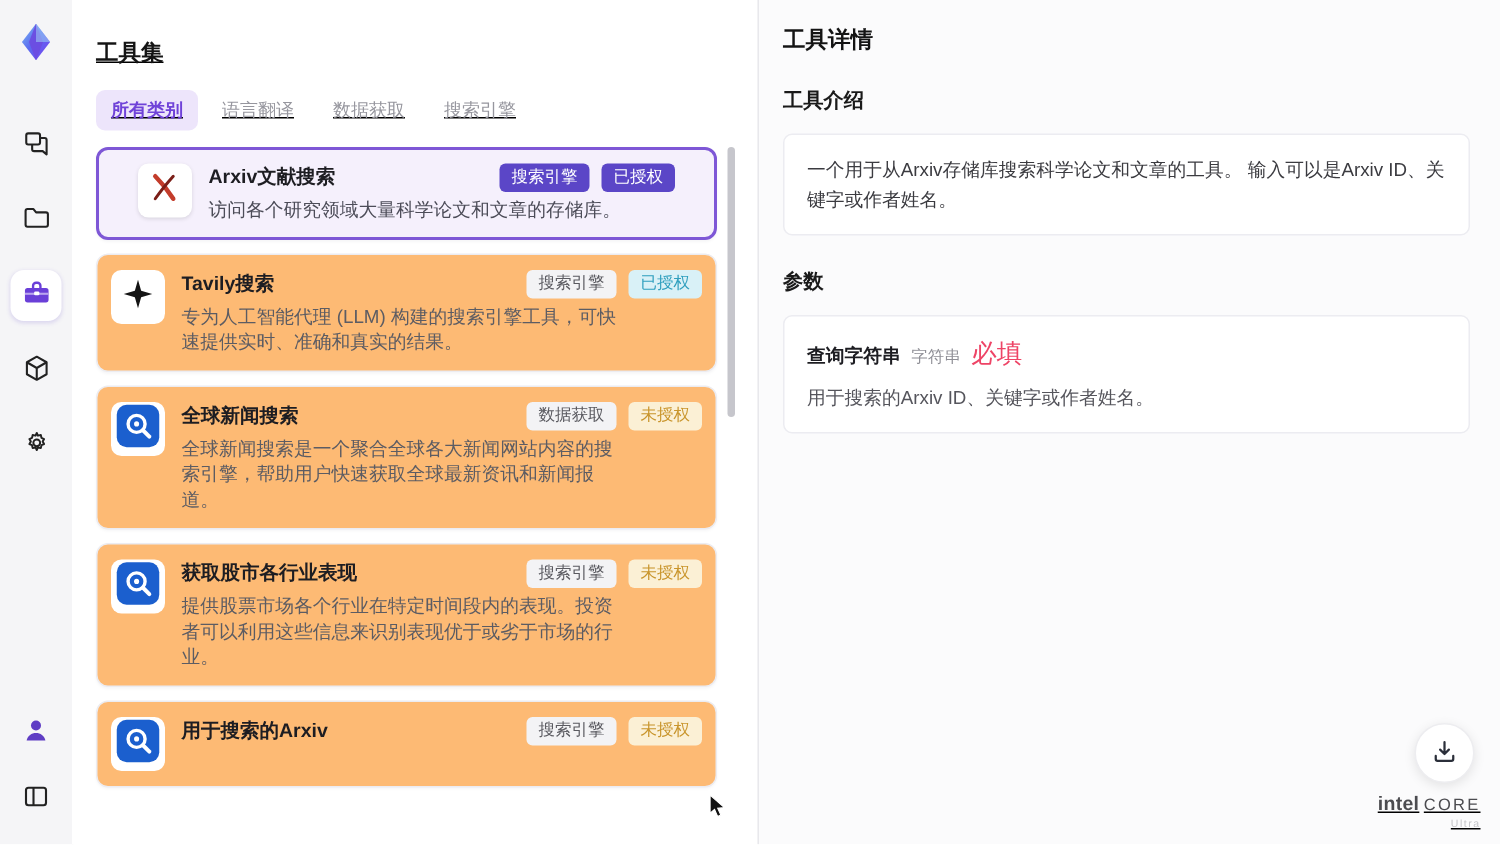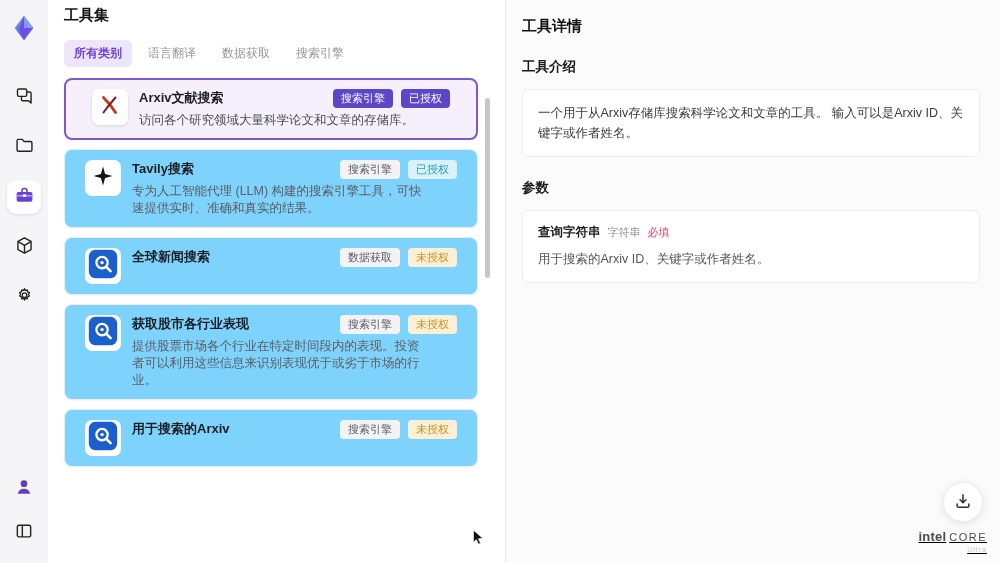--- a/index.html
+++ b/index.html
@@ -10,28 +10,28 @@
   .rail{position:absolute;left:0;top:0;bottom:0;width:48px;background:#f5f5f7;border-right:1px solid #ebebee;display:flex;flex-direction:column;align-items:center;}
   .rail-logo{margin-top:12px;width:32px;height:32px;display:flex;align-items:center;justify-content:center;}
   .rail-nav{margin-top:36px;display:flex;flex-direction:column;align-items:center;gap:16px;}
   .rail-btn{width:34px;height:34px;border:none;background:transparent;border-radius:9px;display:flex;align-items:center;justify-content:center;cursor:pointer;padding:0;}
   .rail-btn.active{background:#ffffff;box-shadow:0 1px 3px rgba(90,60,200,.18);}
   .rail-spacer{flex:1;}
   .rail-bottom{display:flex;flex-direction:column;align-items:center;gap:10px;margin-bottom:14px;}
 
   
   .list-panel{position:absolute;left:48px;top:0;bottom:0;width:457px;background:#ffffff;}
-  .list-head{padding:6px 16px 0 16px;}
+  .list-head{padding:26px 16px 0 16px;text-decoration:underline;}
   .panel-title{font-size:15px;font-weight:700;color:#141414;margin:0;}
   .tabs{display:flex;align-items:center;gap:6px;margin-top:15px;}
   .tab{border:none;background:transparent;font-size:12px;color:#96969e;padding:5px 10px;border-radius:6px;cursor:pointer;font-family:inherit;}
   .tab.active{background:#ede5fb;color:#6f42d8;font-weight:600;}
   .tool-list{margin-top:9px;padding:2px 27px 0 16px;display:flex;flex-direction:column;gap:9px;overflow:hidden;height:452px;}
 
-  .tool-card{display:flex;gap:11px;padding:10px 20px;background:#7dd3fc;border:1px solid #ececf1;border-radius:8px;box-shadow:0 1px 2px rgba(20,20,40,.04);cursor:pointer;flex:0 0 auto;}
+  .tool-card{display:flex;gap:11px;padding:10px 9px;background:#fdba74;border:1px solid #ececf1;border-radius:8px;box-shadow:0 1px 2px rgba(20,20,40,.04);cursor:pointer;flex:0 0 auto;}
   .tool-card.selected{border:2px solid #7e57d6;background:#f5f0fc;padding:9px 26px;}
   .tool-icon{width:36px;height:36px;border-radius:7px;flex:0 0 36px;display:flex;align-items:center;justify-content:center;background:#ffffff;}
   .tool-card.selected .tool-icon{box-shadow:0 1px 3px rgba(0,0,0,.12);}
   .tool-body{flex:1;min-width:0;}
   .tool-top{display:flex;align-items:flex-start;}
   .tool-name{font-size:13px;font-weight:700;color:#1d1d22;line-height:17px;}
   .tool-badges{margin-left:auto;display:flex;gap:8px;align-items:center;}
   .badge{font-size:11px;line-height:1;padding:4px 8px;border-radius:4px;white-space:nowrap;}
   .badge-solid{background:#5b46c7;color:#ffffff;}
   .badge-gray{background:#f3f3f5;color:#5a5a60;}
@@ -44,21 +44,21 @@
 
   
   .detail-panel{position:absolute;left:505px;top:0;bottom:0;right:0;background:#fbfbfc;border-left:1px solid #e8e8ec;padding:17px 20px 0 16px;box-sizing:border-box;}
   .detail-title{font-size:15px;font-weight:700;color:#141414;margin:0;}
   .section-h{font-size:13.5px;font-weight:700;color:#1a1a1a;margin:22px 0 0 0;}
   .info-box{margin-top:13px;background:#ffffff;border:1px solid #ececf1;border-radius:6px;padding:13px 15px;}
   .intro-text{font-size:12.5px;color:#3b3b40;line-height:1.6;}
   .param-head{display:flex;align-items:baseline;gap:7px;}
   .param-name{font-size:12.5px;font-weight:700;color:#1d1d22;}
   .param-type{font-size:11px;color:#8f8f96;}
-  .param-required{font-size:11px;color:#ee4466;}
+  .param-required{font-size:17px;color:#ee4466;}
   .param-desc{margin-top:9px;font-size:12.5px;color:#55555c;line-height:1.5;}
 
   
   .download-btn{position:absolute;right:17px;bottom:41px;width:40px;height:40px;border-radius:50%;background:#ffffff;border:1px solid #ededf0;box-shadow:0 2px 8px rgba(0,0,0,.10);display:flex;align-items:center;justify-content:center;cursor:pointer;padding:0;}
   .watermark{position:absolute;right:13px;bottom:10px;text-align:right;line-height:1;text-decoration:underline;}
   .wm-line{display:flex;align-items:baseline;gap:3px;justify-content:flex-end;}
   .wm-intel{font-size:13px;font-weight:700;color:#4c4c50;letter-spacing:.2px;}
   .wm-core{font-size:11px;color:#4c4c50;letter-spacing:1.5px;}
   .wm-sub{font-size:7px;color:#c4c4c8;margin-top:3px;letter-spacing:1px;}
   .cursor{position:absolute;left:472px;top:529px;pointer-events:none;}
@@ -205,20 +205,21 @@
               </svg></span>
           </div>
       <div class="tool-body">
         <div class="tool-top">
           <div class="tool-name">全球新闻搜索</div>
           <div class="tool-badges">
             <span class="badge badge-gray">数据获取</span>
             <span class="badge badge-yellow">未授权</span>
           </div>
         </div>
+        <div class="tool-desc">全球新闻搜索是一个聚合全球各大新闻网站内容的搜索引擎，帮助用户快速获取全球最新资讯和新闻报道。</div>
       </div>
     </div>
 
     <div class="tool-card">
       <div class="tool-icon icon-search">
             <span><svg width="34" height="34" viewBox="0 0 36 36">
                 <rect x="3" y="3" width="30" height="30" rx="7" fill="#1b5fce"></rect>
                 <circle cx="17" cy="16.5" r="6" stroke="#fff" stroke-width="2.4" fill="none"></circle>
                 <circle cx="17" cy="16.5" r="1.8" fill="#fff"></circle>
                 <path d="M21.5 21l4.5 4.5" stroke="#fff" stroke-width="2.8" stroke-linecap="round"></path>

